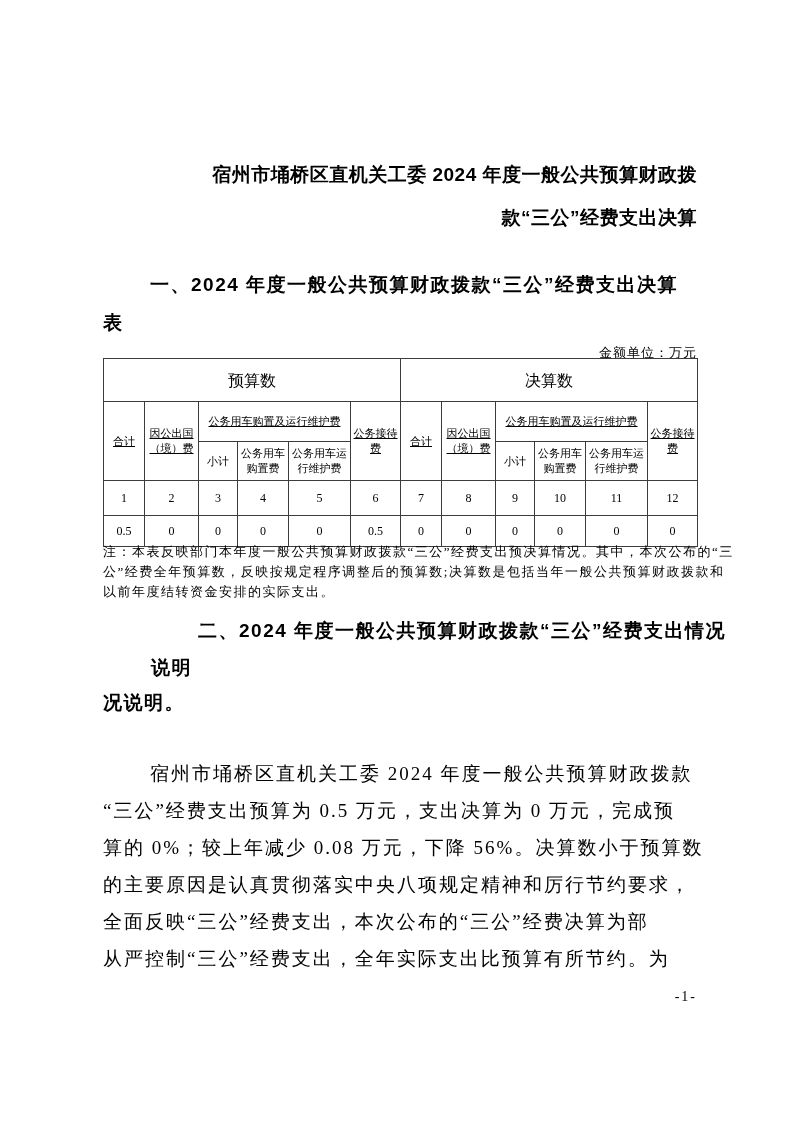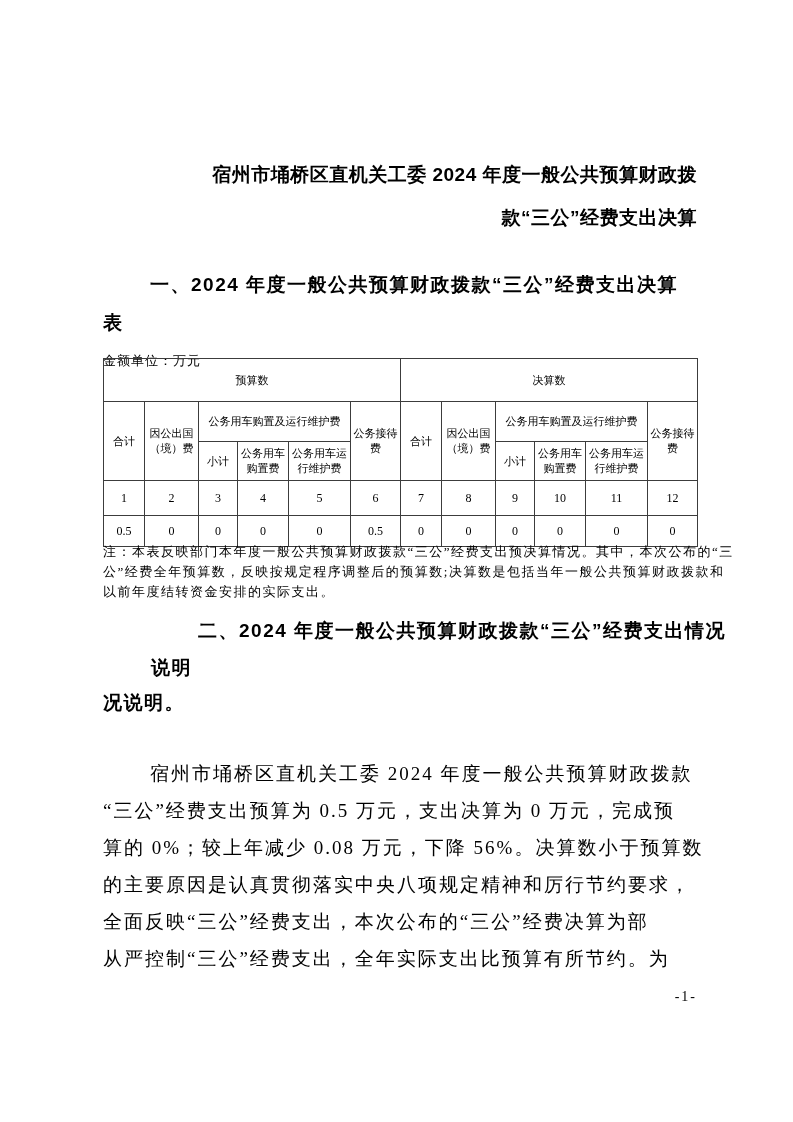--- a/index.html
+++ b/index.html
@@ -27,43 +27,44 @@
   }
   .h-s1 {
     top: 266px;
     font-family: "Liberation Sans", sans-serif;
     font-weight: bold;
     font-size: 19px;
     line-height: 38px;
     letter-spacing: 1.5px;
   }
   .unit-label {
-    top: 352px;
+    top: 344px;
     font-size: 13px;
     letter-spacing: 1px;
+    text-align: right;
   }
   table.budget-table {
     position: absolute;
     top: 358px;
     left: 103px;
     width: 594px;
     border-collapse: collapse;
     table-layout: fixed;
   }
   .budget-table td {
     border: 1px solid #3c3c3c;
     text-align: center;
     vertical-align: middle;
     font-size: 11px;
     line-height: 15px;
     padding: 1px 2px;
     overflow: hidden;
   }
-  .budget-table tr.r-group td { font-size: 11px; height: 40px; margin-top: 11px; }
-  .budget-table tr.r-head1 td { height: 37px; }
+  .budget-table tr.r-group td { font-size: 16px; height: 40px; margin-top: 11px; }
+  .budget-table tr.r-head1 td { height: 37px; text-decoration: underline; }
   .budget-table tr.r-head2 td { height: 36px; }
   .budget-table tr.r-index td { font-size: 12px; height: 32px; }
   .budget-table tr.r-value td { font-size: 12px; height: 28px; }
 
   .note {
     top: 542px;
     font-size: 13px;
     line-height: 20px;
     letter-spacing: 1.5px;
   }

